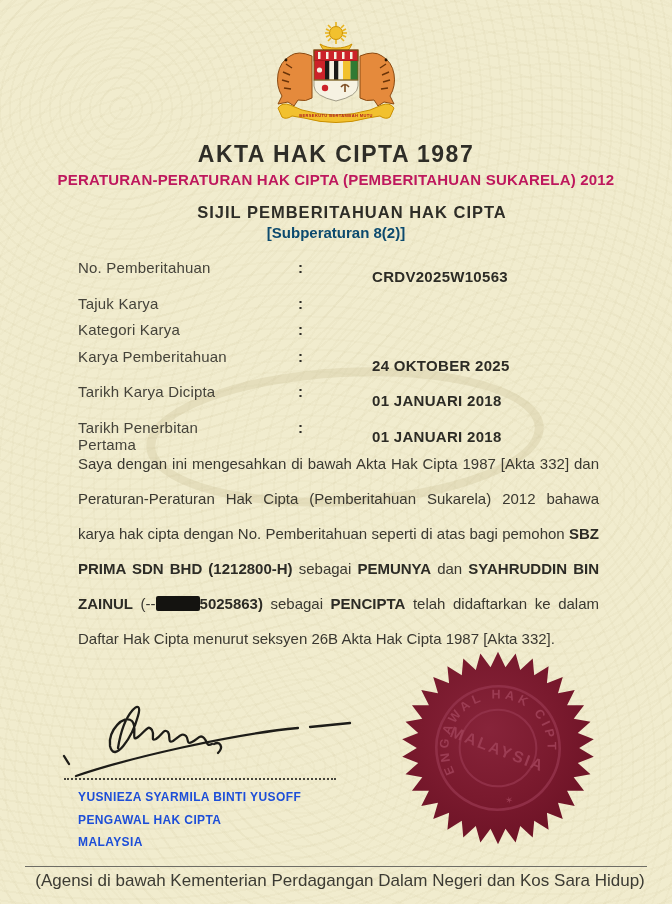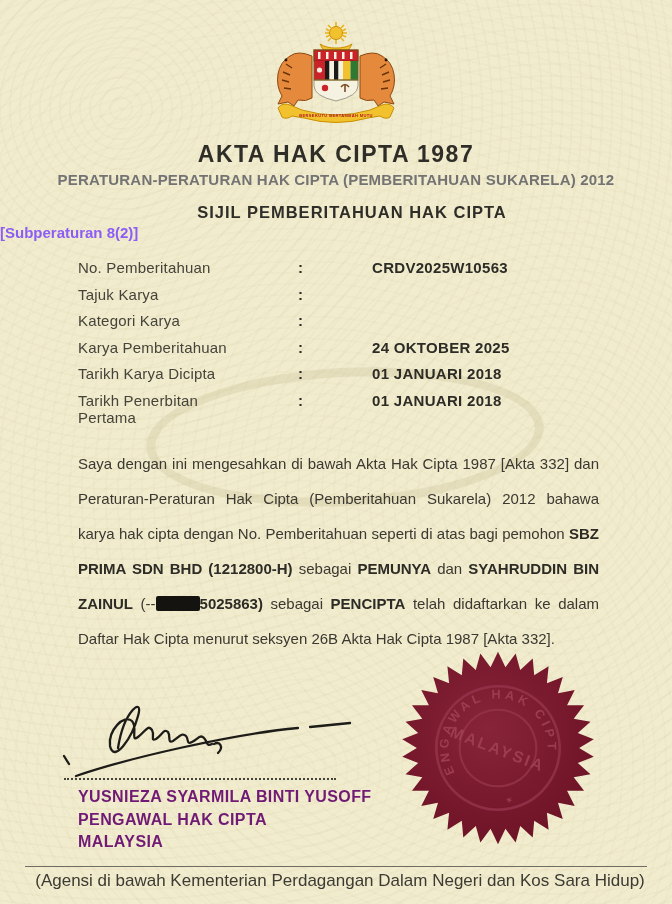--- a/index.html
+++ b/index.html
@@ -10,39 +10,39 @@
     background-image:
       repeating-radial-gradient(circle at 18% 12%, rgba(186,174,126,0.07) 0 2px, transparent 2px 10px),
       repeating-radial-gradient(circle at 82% 55%, rgba(186,174,126,0.06) 0 2px, transparent 2px 12px),
       repeating-radial-gradient(circle at 45% 85%, rgba(186,174,126,0.05) 0 2px, transparent 2px 11px);
     color:#33312a;
   }
   .abs{position:absolute;}
   
   .crest{left:0;right:0;top:20px;text-align:center;}
   .title{left:0;right:0;top:141px;text-align:center;font-size:23px;font-weight:bold;letter-spacing:1.5px;color:#2e2d27;}
-  .subtitle{left:0;right:0;top:171px;text-align:center;font-size:15px;font-weight:bold;letter-spacing:.2px;color:#737373;}
+  .subtitle{left:0;right:0;top:171px;text-align:center;font-size:15px;font-weight:bold;letter-spacing:.2px;color:#be185d;}
   .cert-title{left:0;right:0;top:203px;text-align:center;font-size:16.5px;font-weight:bold;letter-spacing:1px;color:#2e2d27;padding-left:32px;}
-  .sub-reg{left:0;right:0;top:224px;text-align:left;font-size:15px;font-weight:bold;color:#8b5cf6;}
+  .sub-reg{left:0;right:0;top:224px;text-align:center;font-size:15px;font-weight:bold;color:#0c4a6e;}
   
   .watermark{left:146px;top:368px;width:380px;height:120px;border:9px solid rgba(196,186,142,0.28);border-radius:50%;transform:rotate(-3deg);}
   
   .fields{left:78px;top:259px;width:540px;}
   .frow{display:grid;grid-template-columns:172px 26px auto;margin-bottom:9.5px;line-height:17px;font-size:15px;gap:48px;}
   .flabel{color:#45433a;letter-spacing:.2px;}
   .fsep{font-weight:bold;color:#2e2d27;}
-  .fvalue{font-weight:bold;color:#2c2b25;letter-spacing:.3px;white-space:nowrap;}
+  .fvalue{font-weight:bold;color:#2c2b25;letter-spacing:.3px;white-space:nowrap;margin-top:9px;}
   
   .para{left:78px;top:446px;width:521px;font-size:15px;line-height:35px;text-align:justify;color:#3a3830;}
   .para .b{font-weight:bold;color:#2c2b25;}
   .redaction{display:inline-block;width:44px;height:15px;background:#141310;vertical-align:-2px;border-radius:2px;}
   
   .sig-svg{left:58px;top:686px;}
   .dotted-line{left:64px;top:768px;width:272px;height:10px;border-bottom:2.5px dotted #45443c;}
-  .name-block{left:78px;top:786px;font-size:16px;font-weight:bold;line-height:22.5px;letter-spacing:.4px;color:#701a75;}
+  .name-block{left:78px;top:786px;font-size:12px;font-weight:bold;line-height:22.5px;letter-spacing:.4px;color:#1d4ed8;}
   
   .seal{left:400px;top:650px;width:196px;height:196px;}
   
   .footer-line{left:25px;top:866px;width:622px;border-top:1.5px solid #6e6d65;}
   .footer-text{left:8px;right:0;top:871px;text-align:center;font-size:17px;color:#3c3b33;}
 </style>
 </head>
 <body>
 
 <div class="abs crest">

